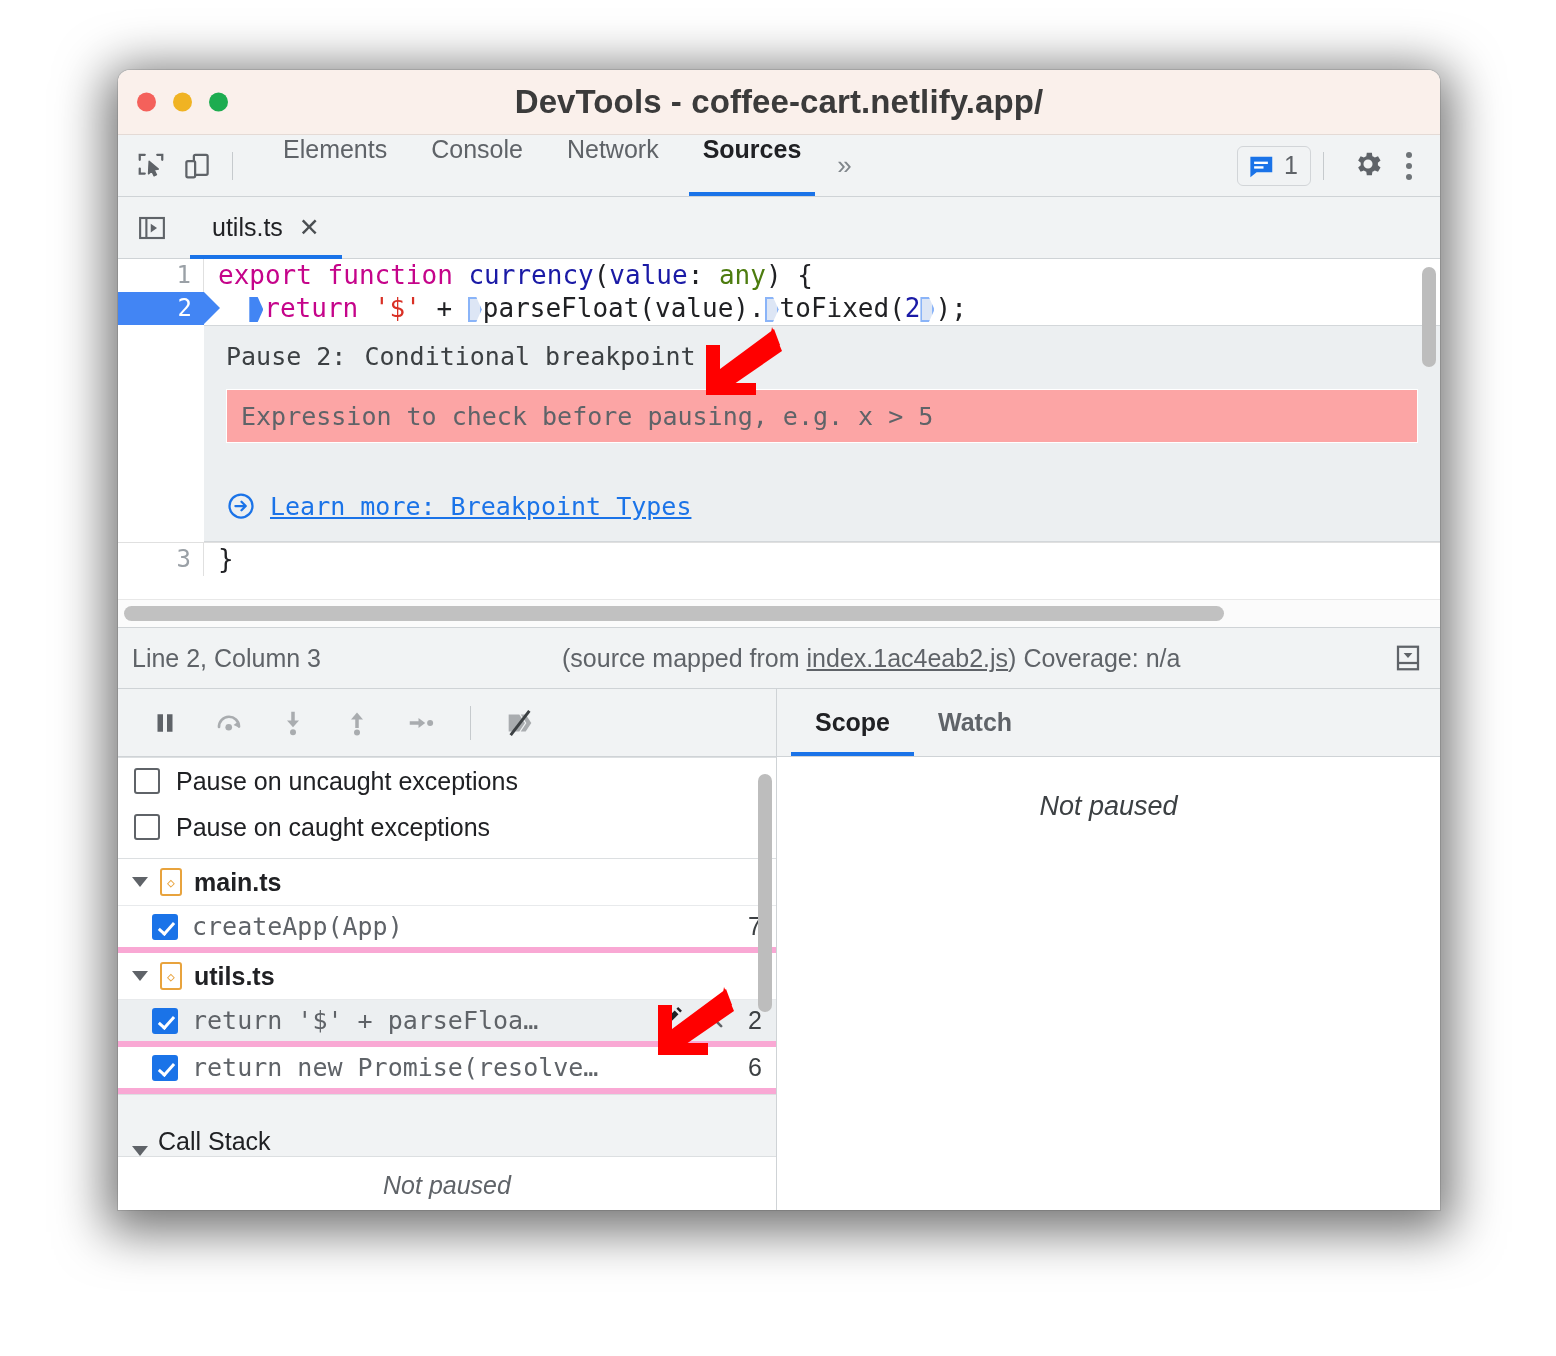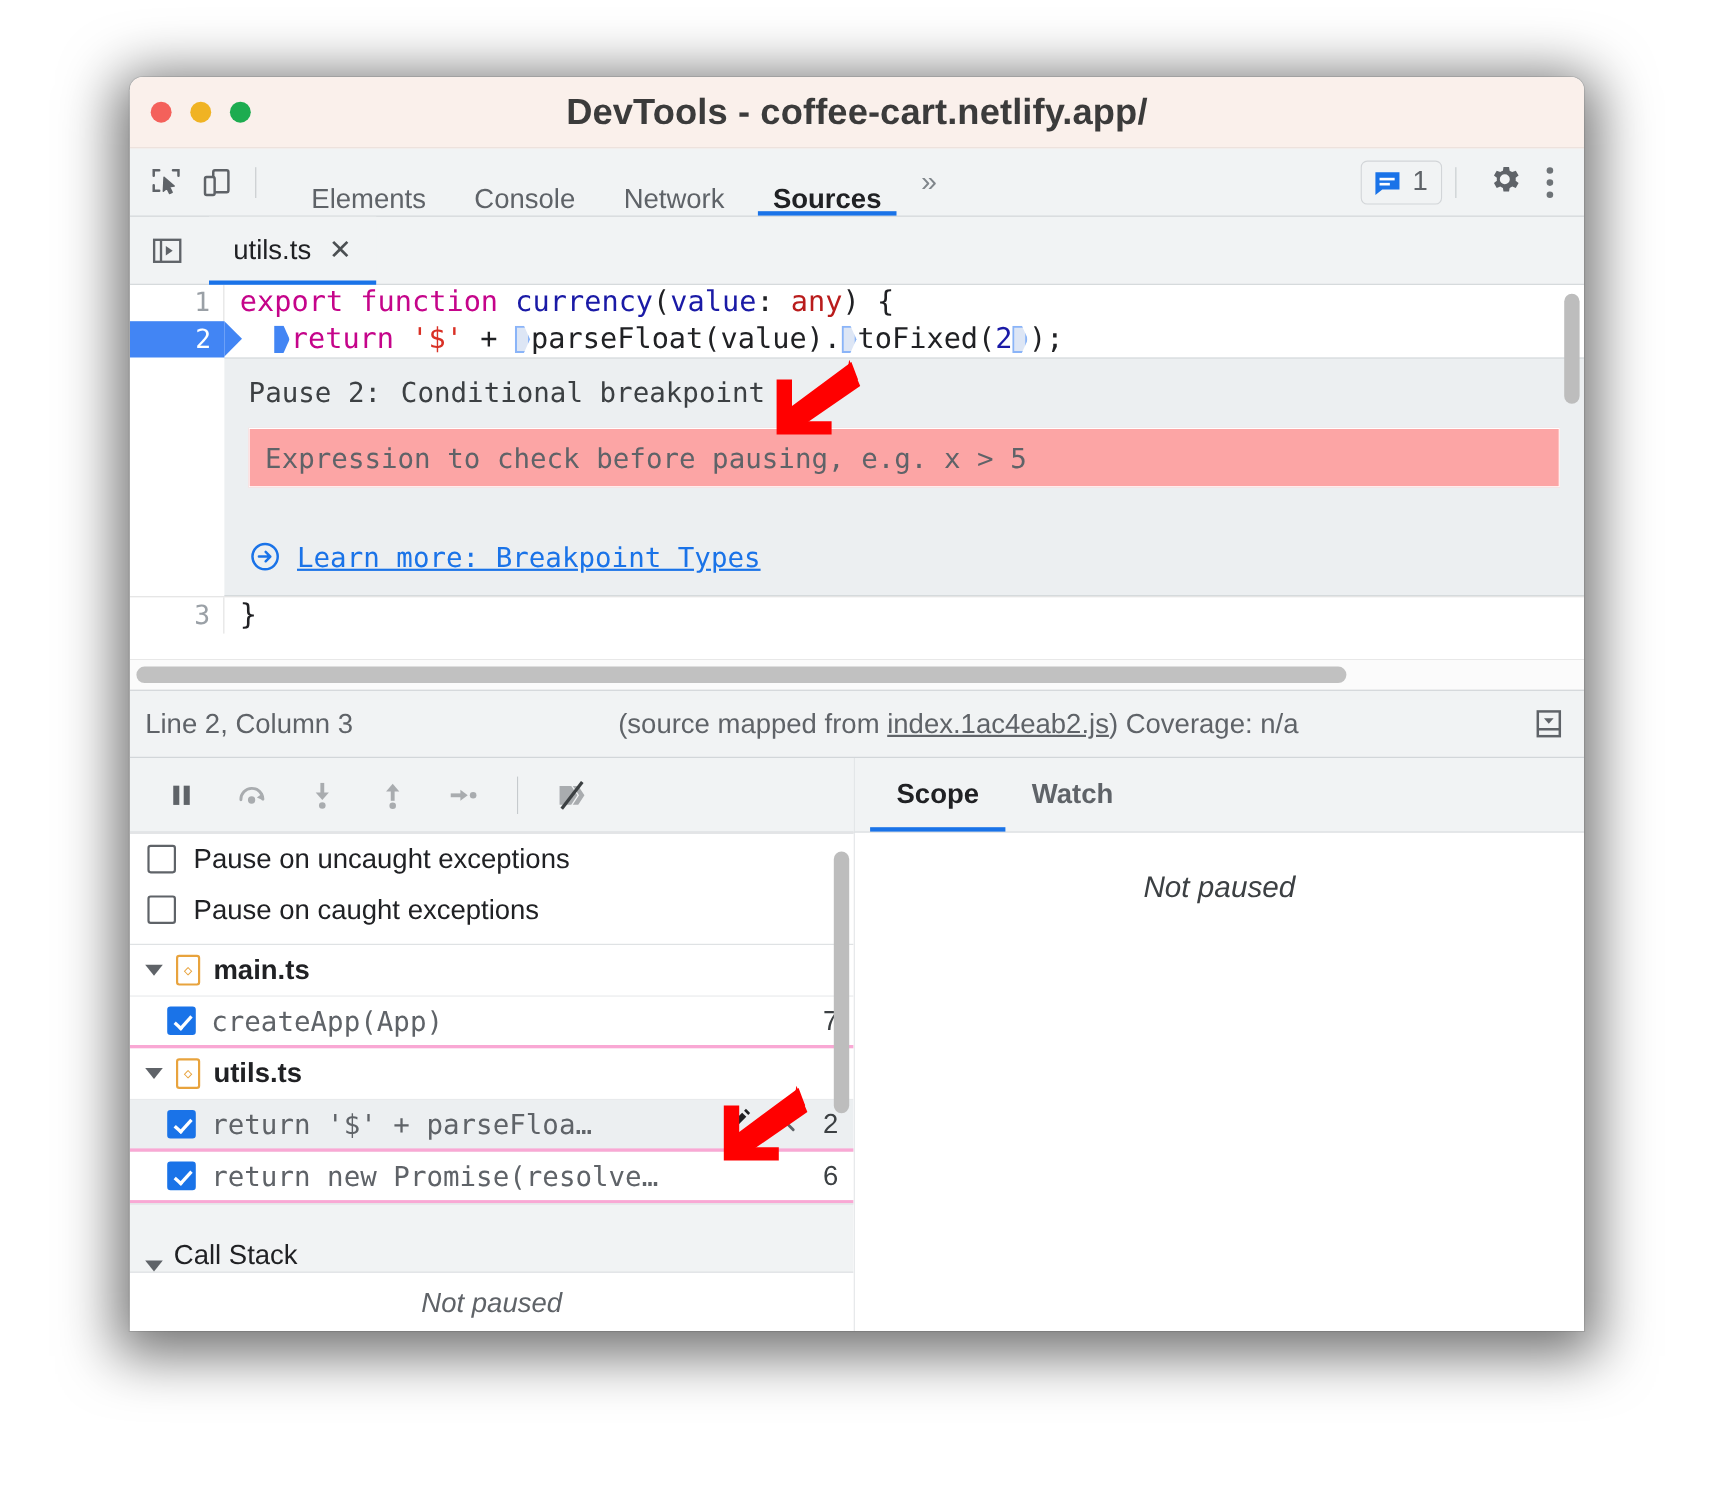--- a/index.html
+++ b/index.html
@@ -58,21 +58,21 @@
   .tb-icon {
     width: 46px; height: 46px;
     display: flex; align-items: center; justify-content: center;
     color: #5f6368;
   }
   .tb-sep { width: 1px; height: 28px; background: #c6cacd; margin: 0 12px; }
   .dt-tabs { display: flex; align-items: center; height: 100%; margin-left: 16px; }
   .dt-tab {
     position: relative;
     height: 100%;
-    display: flex; align-items: flex-end;
+    display: flex; align-items: flex-start;
     padding: 0 22px;
     font-size: 25px;
     color: #5f6368;
     white-space: nowrap;
   }
   .dt-tab.active { color: #202124; font-weight: bold; }
   .dt-tab.active::after {
     content: ""; position: absolute; left: 8px; right: 8px; bottom: 0;
     height: 4px; background: #1a73e8;
   }
@@ -137,21 +137,21 @@
     border-left: 16px solid #4285f4;
   }
   .gutter-line { border-right: 1px solid #e0e0e0; }
   .code-text {
     font-size: 26px; line-height: 33px; color: #202124;
     white-space: pre; padding-left: 14px;
   }
   .k-keyword { color: #c5048a; }
   .k-func { color: #1a1aa6; }
   .k-param { color: #1a1aa6; }
-  .k-type { color: #b91c1c; margin-top: 16px; }
+  .k-type { color: #4d7c0f; margin-top: 16px; }
   .k-string { color: #d93025; }
   .k-num { color: #1a1aa6; }
   .k-plain { color: #202124; }
   .inline-bp {
     display: inline-block;
     width: 14px; height: 25px;
     vertical-align: -5px;
     margin-right: 1px;
   }
   .bp-solid {
@@ -287,21 +287,21 @@
     width: 22px; height: 28px; min-width: 22px;
     border: 2px solid #e8a33d; border-radius: 3px;
     display: flex; align-items: center; justify-content: center;
     font-size: 13px; color: #e8a33d; font-family: "DejaVu Sans Mono", monospace;
   }
   .grp-name { font-size: 25px; font-weight: bold; color: #202124; }
 
   .bp-item {
     display: flex; align-items: center;
     height: 47px; padding-left: 34px; padding-right: 14px;
-    border-bottom: 3px solid #f9a8d4;
+    border-bottom: 6px solid #f9a8d4;
     font-family: "DejaVu Sans Mono", monospace;
     font-size: 25px; color: #5f6368;
     gap: 14px;
   }
   .bp-item.sel { background: #eceff1; }
   .bp-label { flex: 1; white-space: nowrap; overflow: hidden; }
   .bp-actions { display: flex; align-items: center; gap: 16px; }
   .bp-line-no { font-family: "Liberation Sans", sans-serif; color: #3c4043; min-width: 22px; text-align: right; }
 
   .callstack-row {

